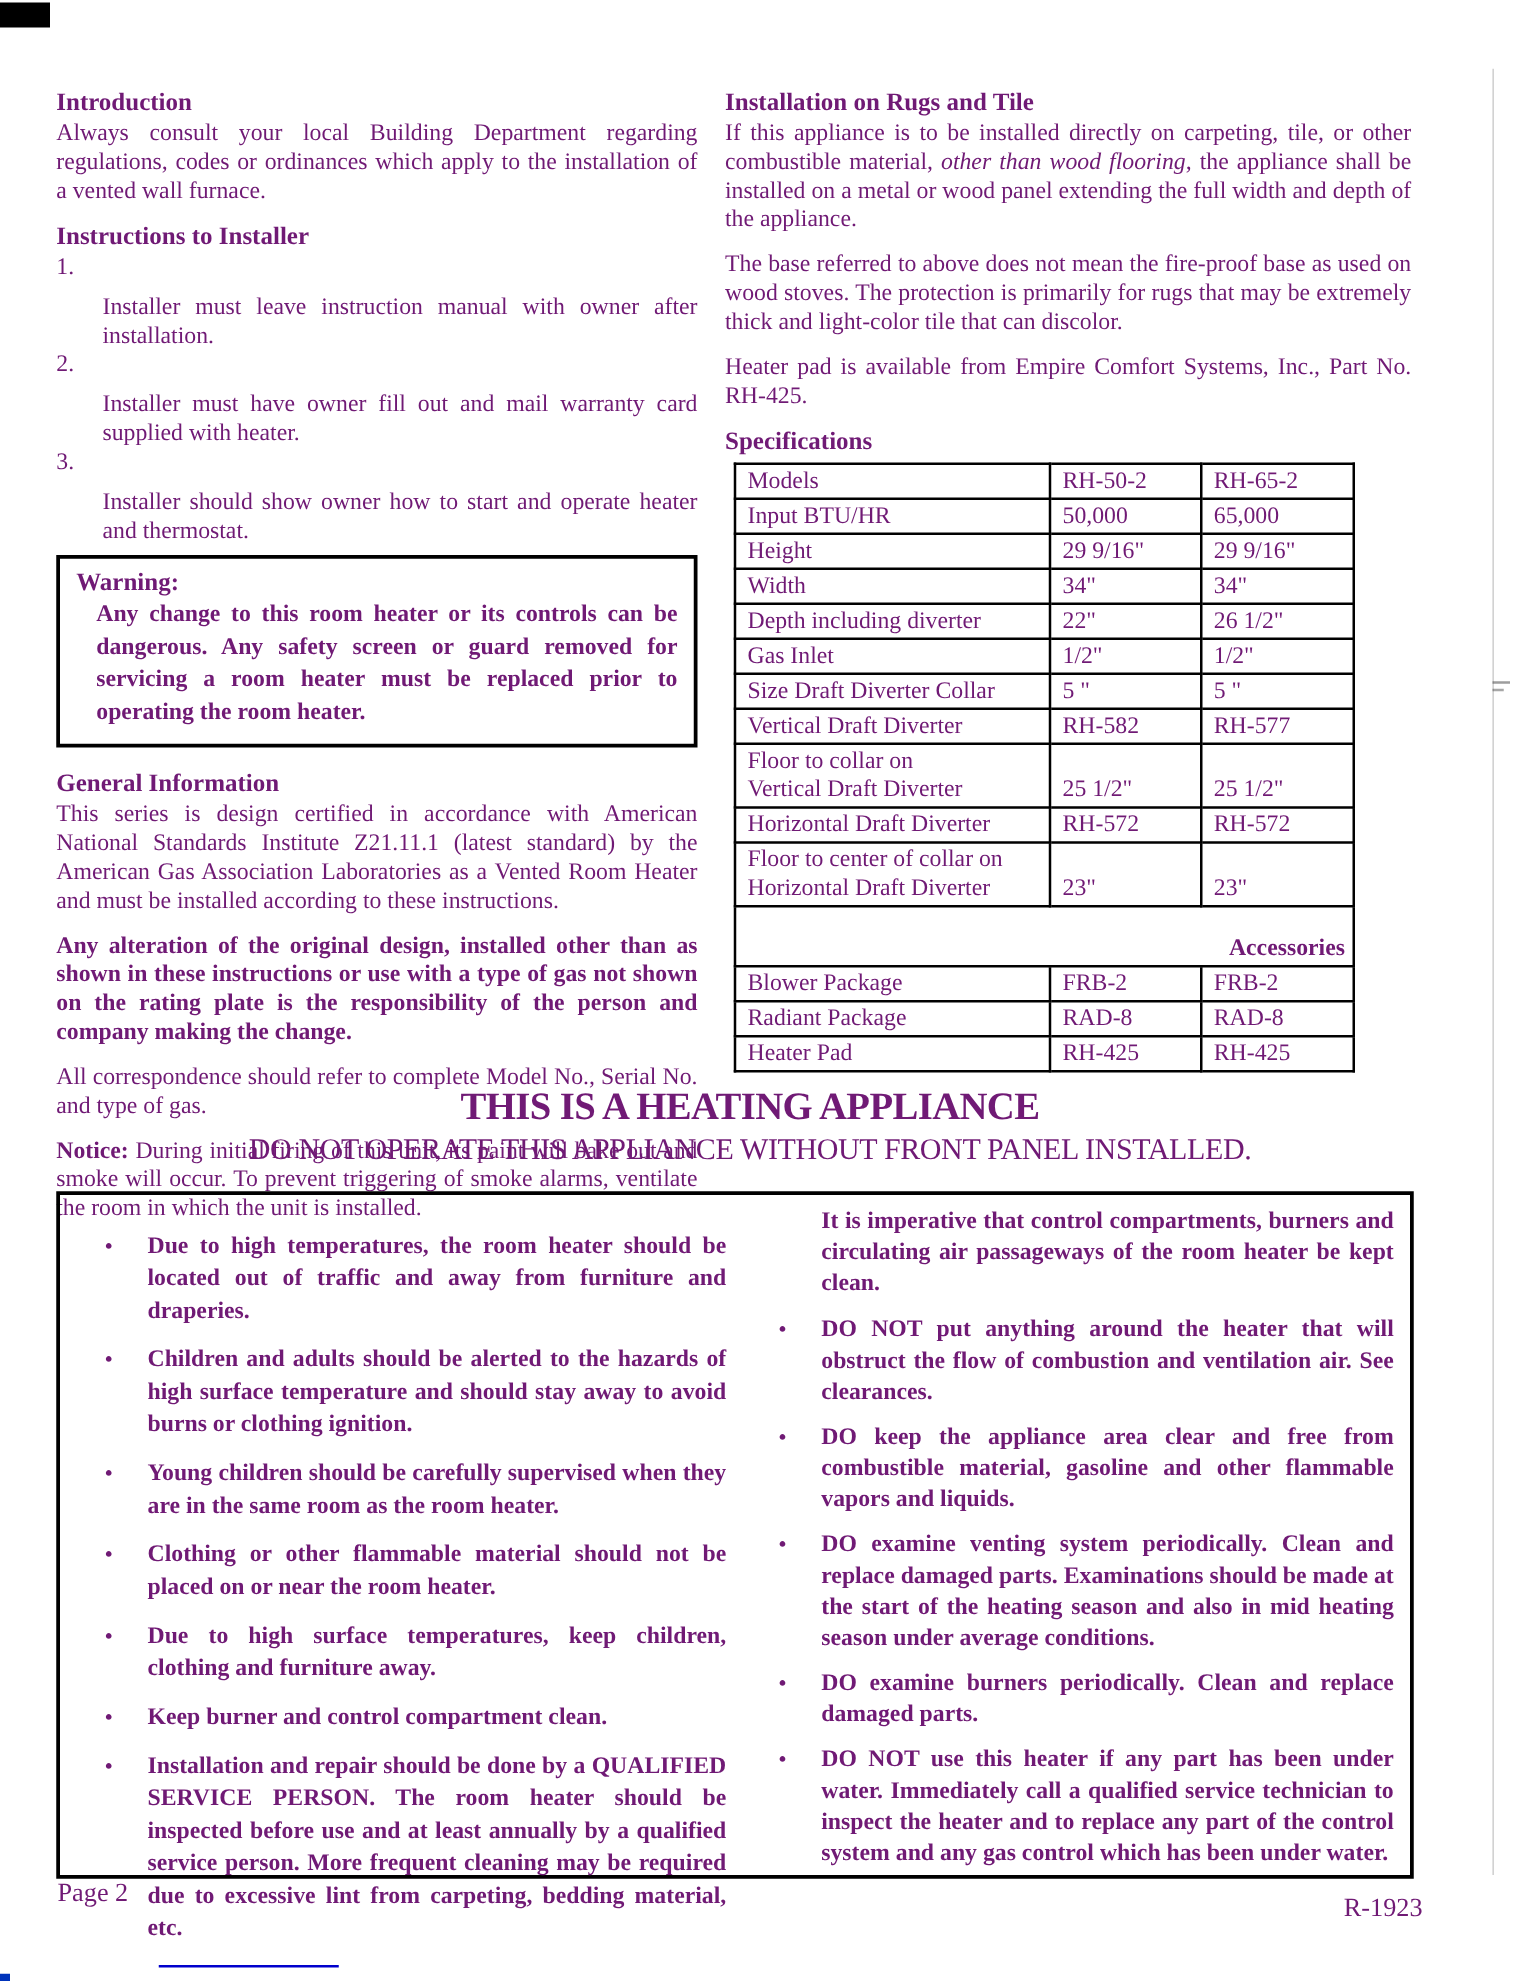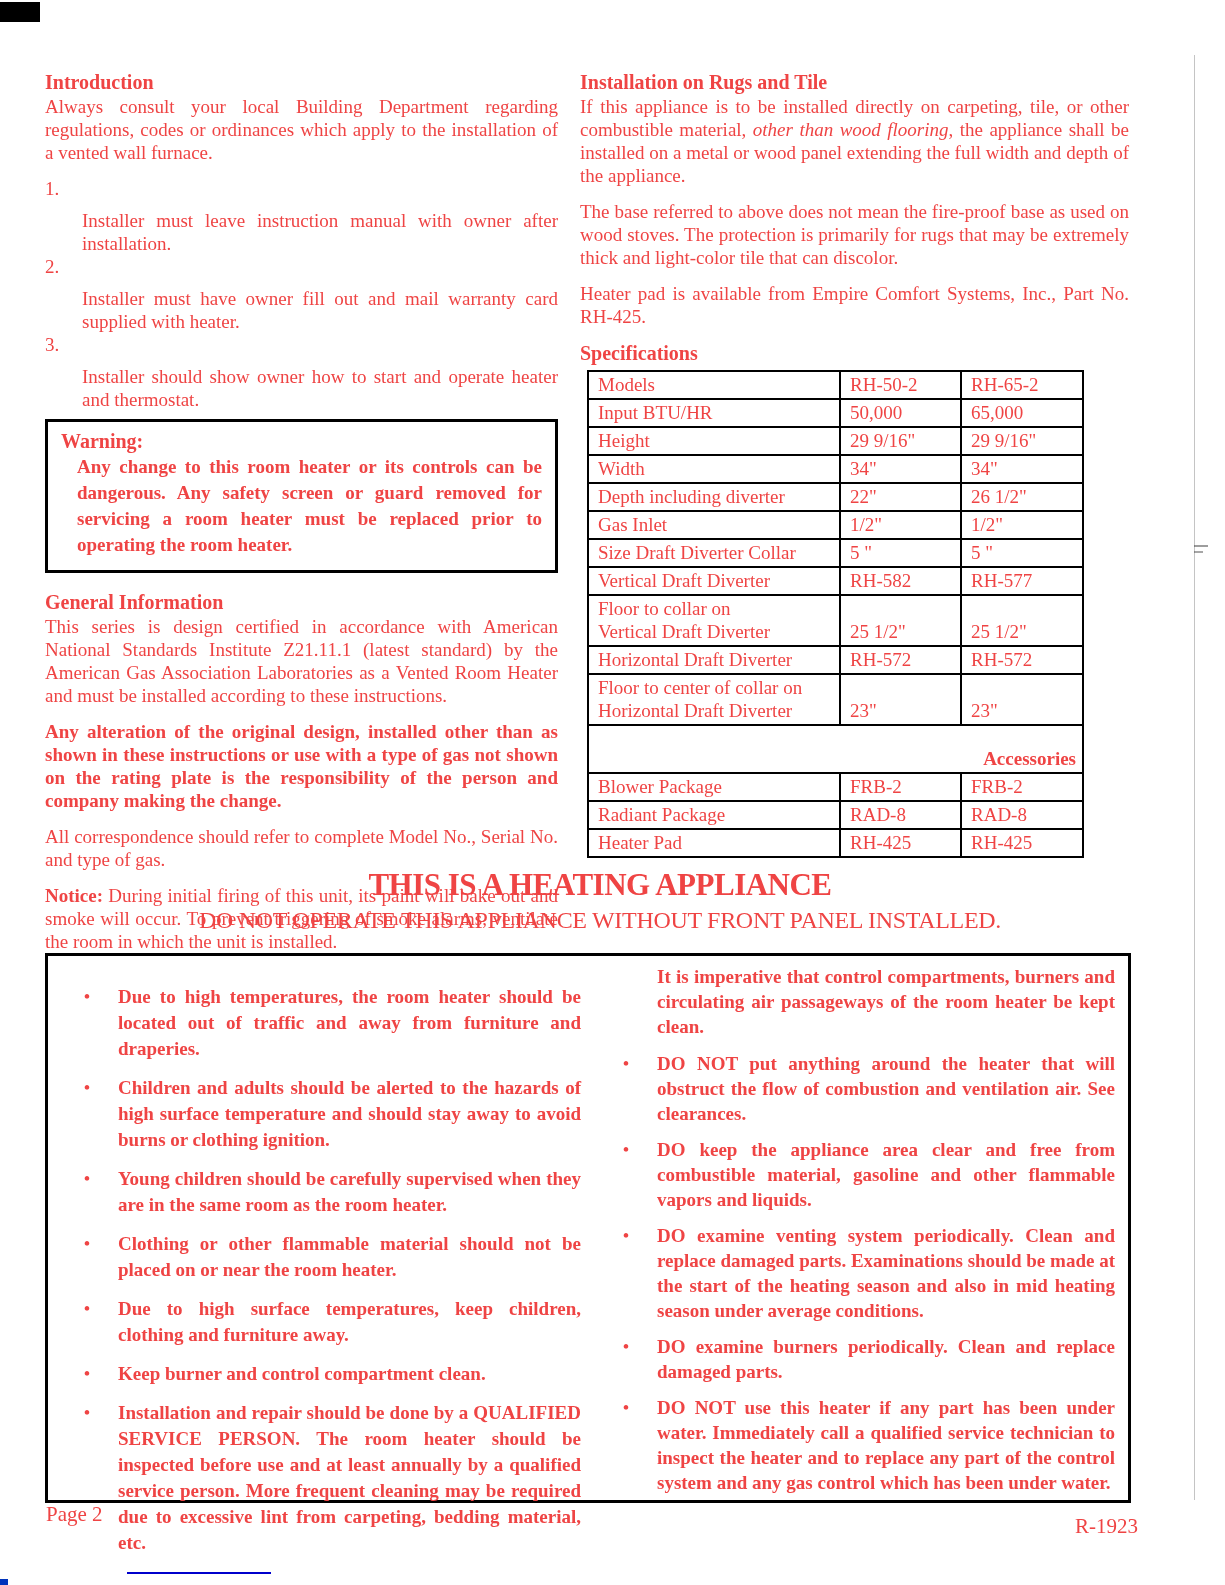--- a/index.html
+++ b/index.html
@@ -1,19 +1,19 @@
 <!DOCTYPE html>
 <html><head>
 <meta charset="utf-8">
 <style>
   html,body { margin:0; padding:0; background:#e8e8e8; }
   .page {
     position:relative; width:1225px; height:1585px; margin:0 auto;
     background:#ffffff; overflow:hidden;
-    font-family:"Liberation Serif","DejaVu Serif",serif; color:#ef4444;
+    font-family:"Liberation Serif","DejaVu Serif",serif; color:#701a75;
   }
   
   .col { position:absolute; top:70px; }
   .col-left  { left:45px;  width:513px; }
   .col-right { left:580px; width:549px;font-family:Liberation Serif, serif; }
   .sec-head { font-size:20px; font-weight:bold; margin:0 0 1px 0; line-height:24px; }
   .body-p   { font-size:19px; line-height:23px; text-align:justify; margin:0 0 13px 0; }
   .bold-p   { font-weight:bold; }
   
   .num-list { margin:0 0 8px 0; }
@@ -79,20 +79,21 @@
   <div class="corner-mark"></div>
   <div class="margin-line"></div>
   <div class="margin-tick1"></div>
   <div class="margin-tick2"></div>
 
   <div class="col col-left">
 
     <div class="sec-head">Introduction</div>
     <p class="body-p">Always consult your local Building Department regarding regulations, codes or ordinances which apply to the installation of a vented wall furnace.</p>
 
+    <div class="sec-head">Instructions to Installer</div>
     <div class="num-list">
       <div class="num-item">
         <span class="num">1.</span>
         <span class="num-text">Installer must leave instruction manual with owner after installation.</span>
       </div>
       <div class="num-item">
         <span class="num">2.</span>
         <span class="num-text">Installer must have owner fill out and mail warranty card supplied with heater.</span>
       </div>
       <div class="num-item">

